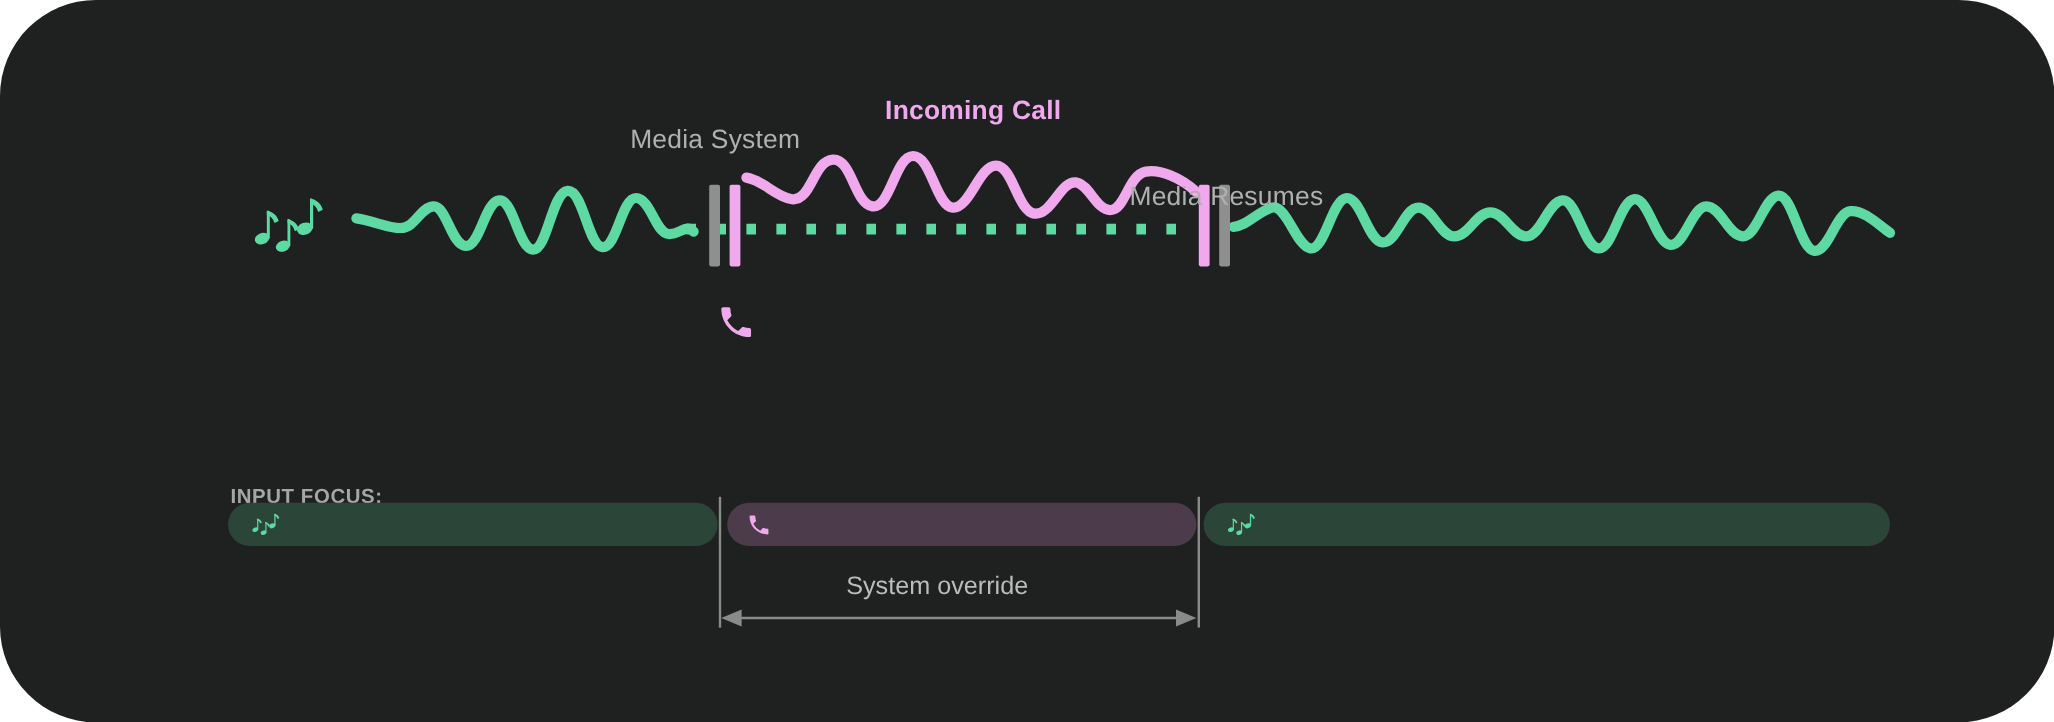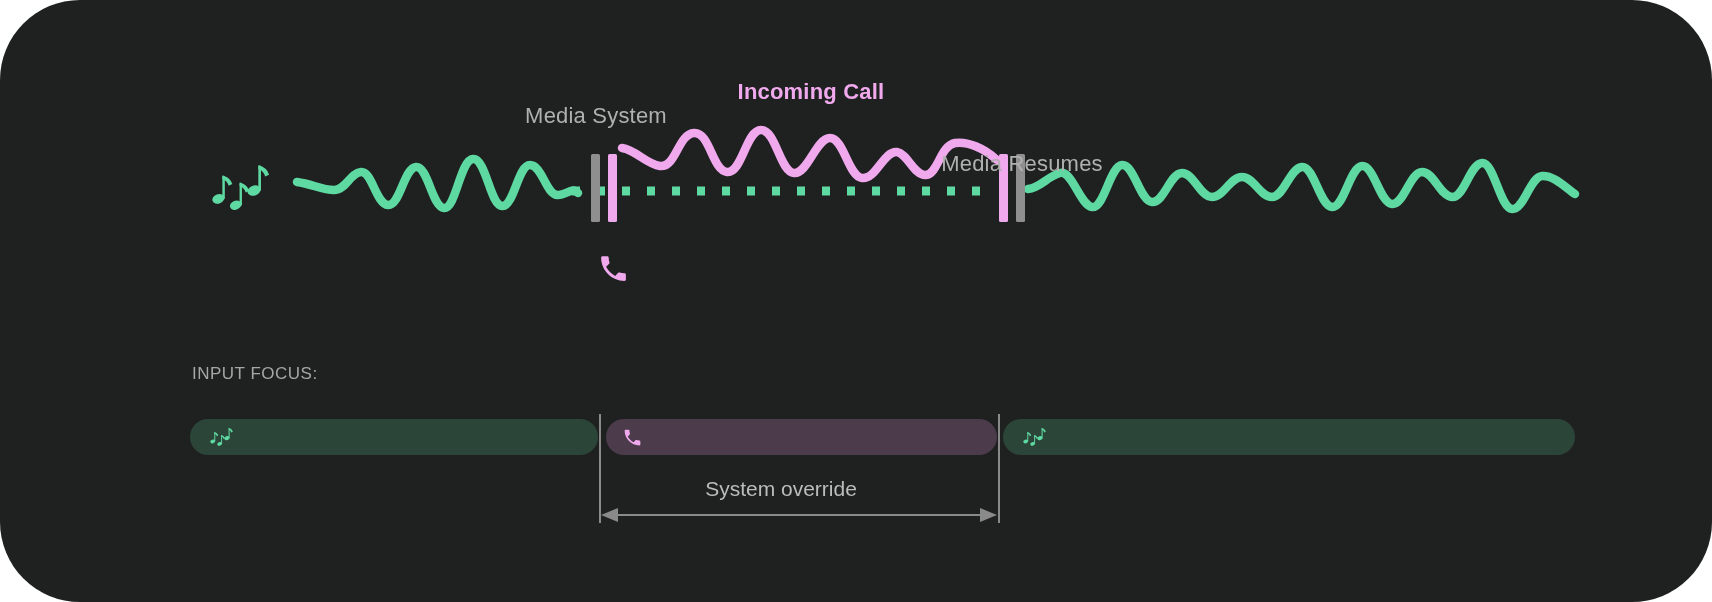--- a/index.html
+++ b/index.html
@@ -36,22 +36,22 @@
   .marker.pink{fill:var(--call-pink);}
   .label{
     position:absolute;transform:translateX(-50%);
     font-size:22px;font-weight:500;letter-spacing:.2px;
     color:var(--label-gray);white-space:nowrap;
   }
   .label.pink{color:var(--call-pink);font-weight:700;}
   .music-icon-large{position:absolute;left:212px;top:160px;width:62px;height:58px;color:var(--media-green);}
   .phone-icon-large{position:absolute;left:597px;top:252px;width:33px;height:33px;color:var(--call-pink);}
   .focus-heading{
-    position:absolute;left:192px;top:364px;
-    font-size:17px;font-weight:400;letter-spacing:.5px;
+    position:absolute;left:192px;top:404px;
+    font-size:17px;font-weight:700;letter-spacing:.5px;
     color:var(--heading-gray);
   }
   .focus-bar{
     position:absolute;top:419px;height:36px;border-radius:18px;
     display:flex;align-items:center;
   }
   .focus-bar.media{background:var(--focus-green-bg);padding-left:20px;}
   .focus-bar.call{background:var(--focus-purple-bg);padding-left:16px;}
   .bar-icon{display:block;}
   .bar-icon.notes{width:25px;height:23px;color:var(--media-green);}

